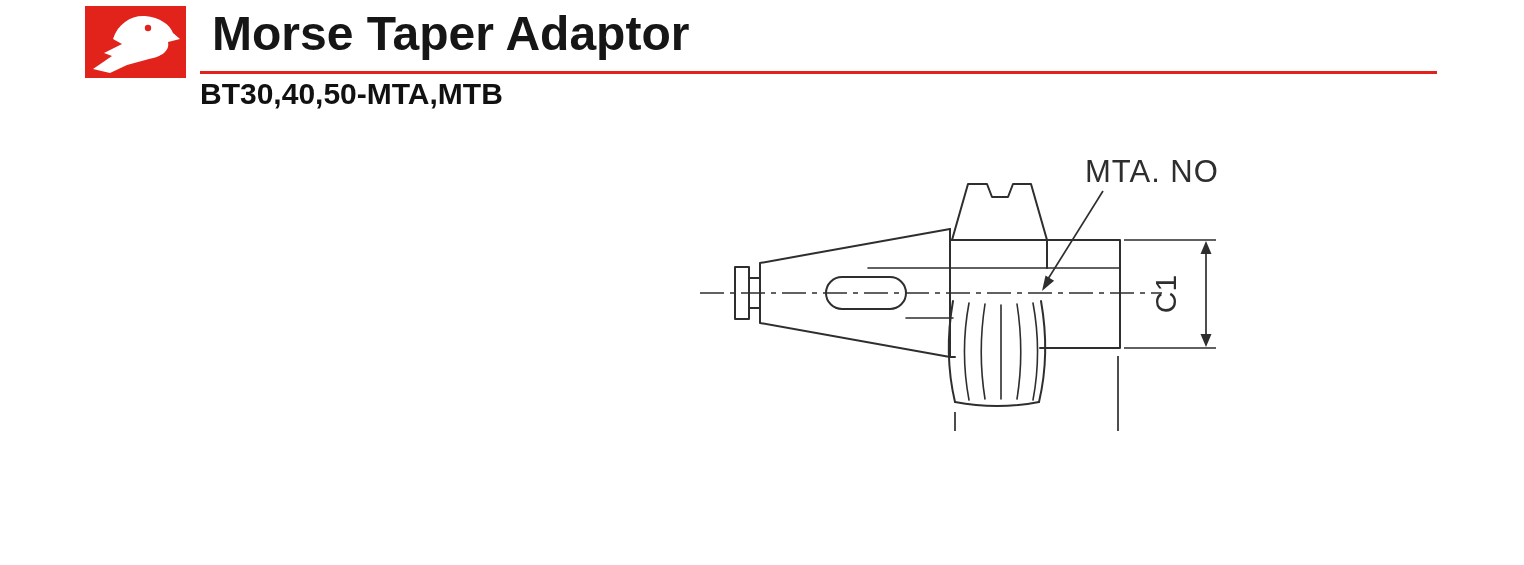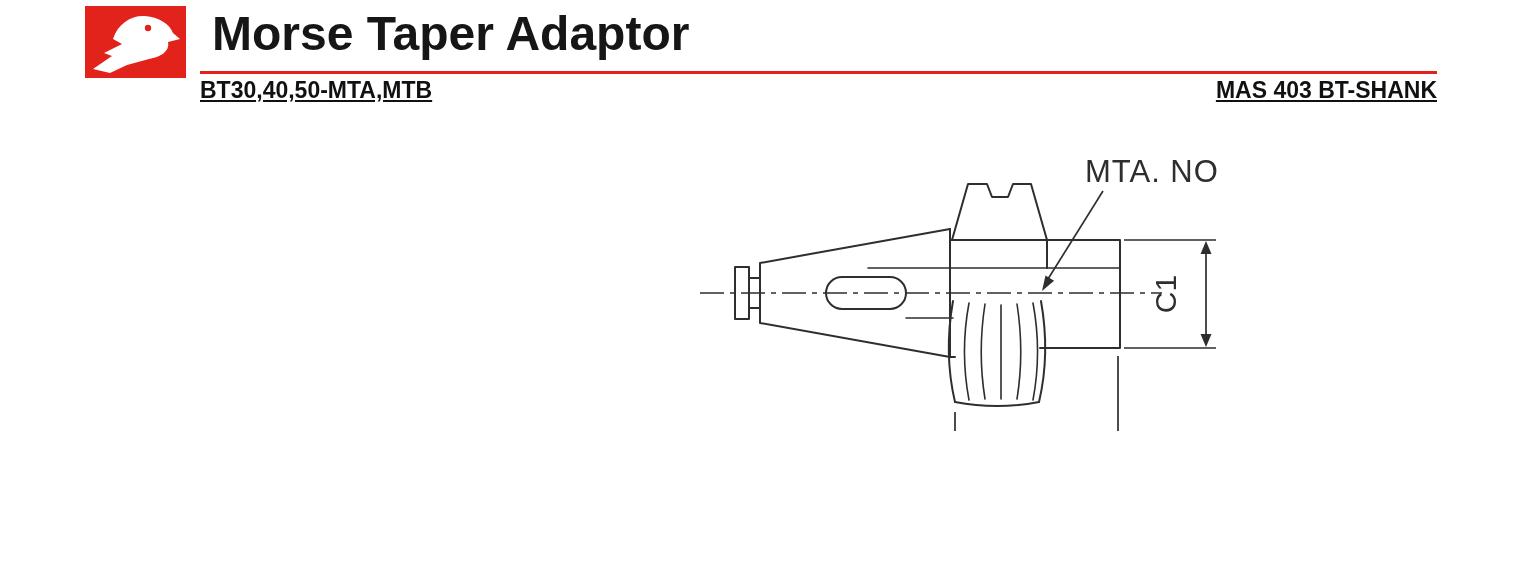--- a/index.html
+++ b/index.html
@@ -9,21 +9,21 @@
   }
   .logo{position:absolute;left:85px;top:6px;width:101px;height:72px;}
   .title{
     position:absolute;left:212px;top:6px;margin:0;
     font-size:48px;font-weight:700;color:#161616;white-space:nowrap;letter-spacing:0px;
   }
   .rule{position:absolute;left:200px;top:71px;width:1237px;height:3px;background:#e2231b;}
   .subrow{
     position:absolute;left:200px;top:77px;width:1237px;
     display:flex;justify-content:space-between;align-items:flex-end;
-    font-size:23px;font-weight:700;color:#111111;text-decoration:underline;
+    font-size:30px;font-weight:700;color:#111111;
   }
   .drawing{position:absolute;left:0;top:0;}
   svg text{font-family:"Liberation Sans","DejaVu Sans",sans-serif;}
 </style>
 </head>
 <body>
 
 <div class="page">
 
   <div>
@@ -33,21 +33,20 @@
       <path fill="#ffffff" d="M8,63 L27,50 L19,47 L37,38 L28,33 C33,17 47,9 60,10 C75,11 85,19 88,27 L95,33 L83,36 C85,45 76,51 64,53 L42,59 L25,67 Z"></path>
       <circle cx="63" cy="22" r="3.2" fill="#e2231b"></circle>
     </svg>
 
     <h1 class="title">Morse Taper Adaptor</h1>
 
     <div class="rule"></div>
 
     <div class="subrow">
       <span>BT30,40,50-MTA,MTB</span>
-      <span>MAS 403 BT-SHANK</span>
     </div>
   </div>
 
   <svg class="drawing" width="1524" height="565" viewBox="0 0 1524 565">
 
     <g stroke="#2e2e2e" fill="none" stroke-width="2" stroke-linecap="round" stroke-linejoin="round">
 
       <rect x="735" y="267" width="14" height="52"></rect>
       <path d="M749,278 H760 M749,308 H760"></path>
 

